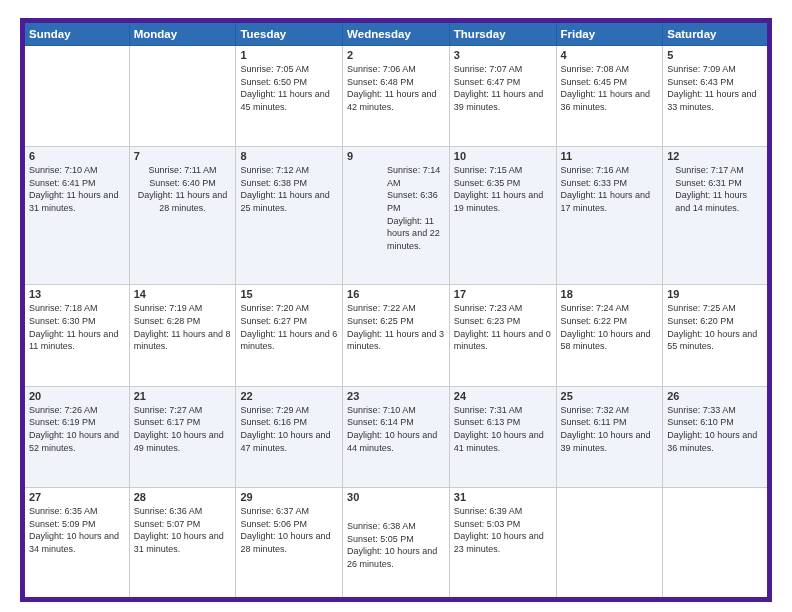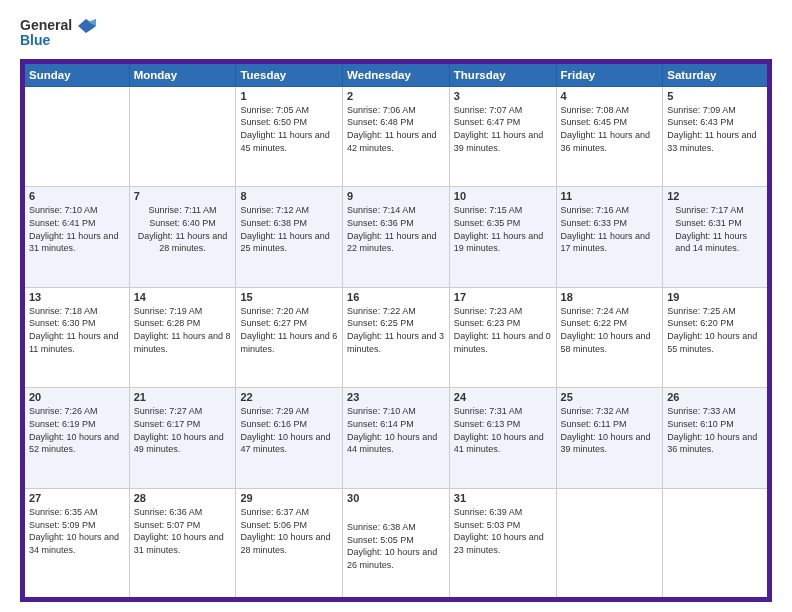--- a/index.html
+++ b/index.html
@@ -84,37 +84,20 @@
       color: #333;
     }
     .empty-cell {
       background-color: #fff;
     }
   </style>
 </head>
 <body>
 
 <div class="page">
-  <div class="header">
-    <div class="logo">
-  <div style="display:flex;flex-direction:column;line-height:1.1;">
-    <span style="font-size:14px;font-weight:bold;color:#333;">General<span style="display:inline-block;width:0"></span>
-      <svg width="18" height="14" viewBox="0 0 18 14" style="vertical-align:middle;margin-left:2px">
-        <polygon points="0,7 8,0 14,4 18,0 18,7 14,10 8,14" fill="#2e6db4"></polygon>
-        <polygon points="10,3 18,0 18,7" fill="#5a9fd4"></polygon>
-      </svg>
-    </span>
-    <span style="font-size:14px;font-weight:bold;color:#1a6cb5;">Blue</span>
-  </div>
-</div>
-    <div class="title-block">
-      <div class="month-year"></div>
-      <div class="location"></div>
-    </div>
-  </div>
 
   <table class="calendar">
     <thead>
       <tr>
       <th>Sunday</th>
           <th>Monday</th>
           <th>Tuesday</th>
           <th>Wednesday</th>
           <th>Thursday</th>
           <th>Friday</th>
@@ -170,21 +153,21 @@
 Daylight: 11 hours and 28 minutes.</div>
           </td>
           <td>
             <span class="day-num">8</span>
             <div class="day-info" style="white-space: pre-line;">Sunrise: 7:12 AM
 Sunset: 6:38 PM
 Daylight: 11 hours and 25 minutes.</div>
           </td>
           <td>
             <span class="day-num">9</span>
-            <div class="day-info" style="white-space: pre-line;">Sunrise: 7:14 AM
+            <div class="day-info" style="white-space: pre-line; margin-left: 40px;">Sunrise: 7:14 AM
 Sunset: 6:36 PM
 Daylight: 11 hours and 22 minutes.</div>
           </td>
           <td>
             <span class="day-num">10</span>
             <div class="day-info" style="white-space: pre-line;">Sunrise: 7:15 AM
 Sunset: 6:35 PM
 Daylight: 11 hours and 19 minutes.</div>
           </td>
           <td>

